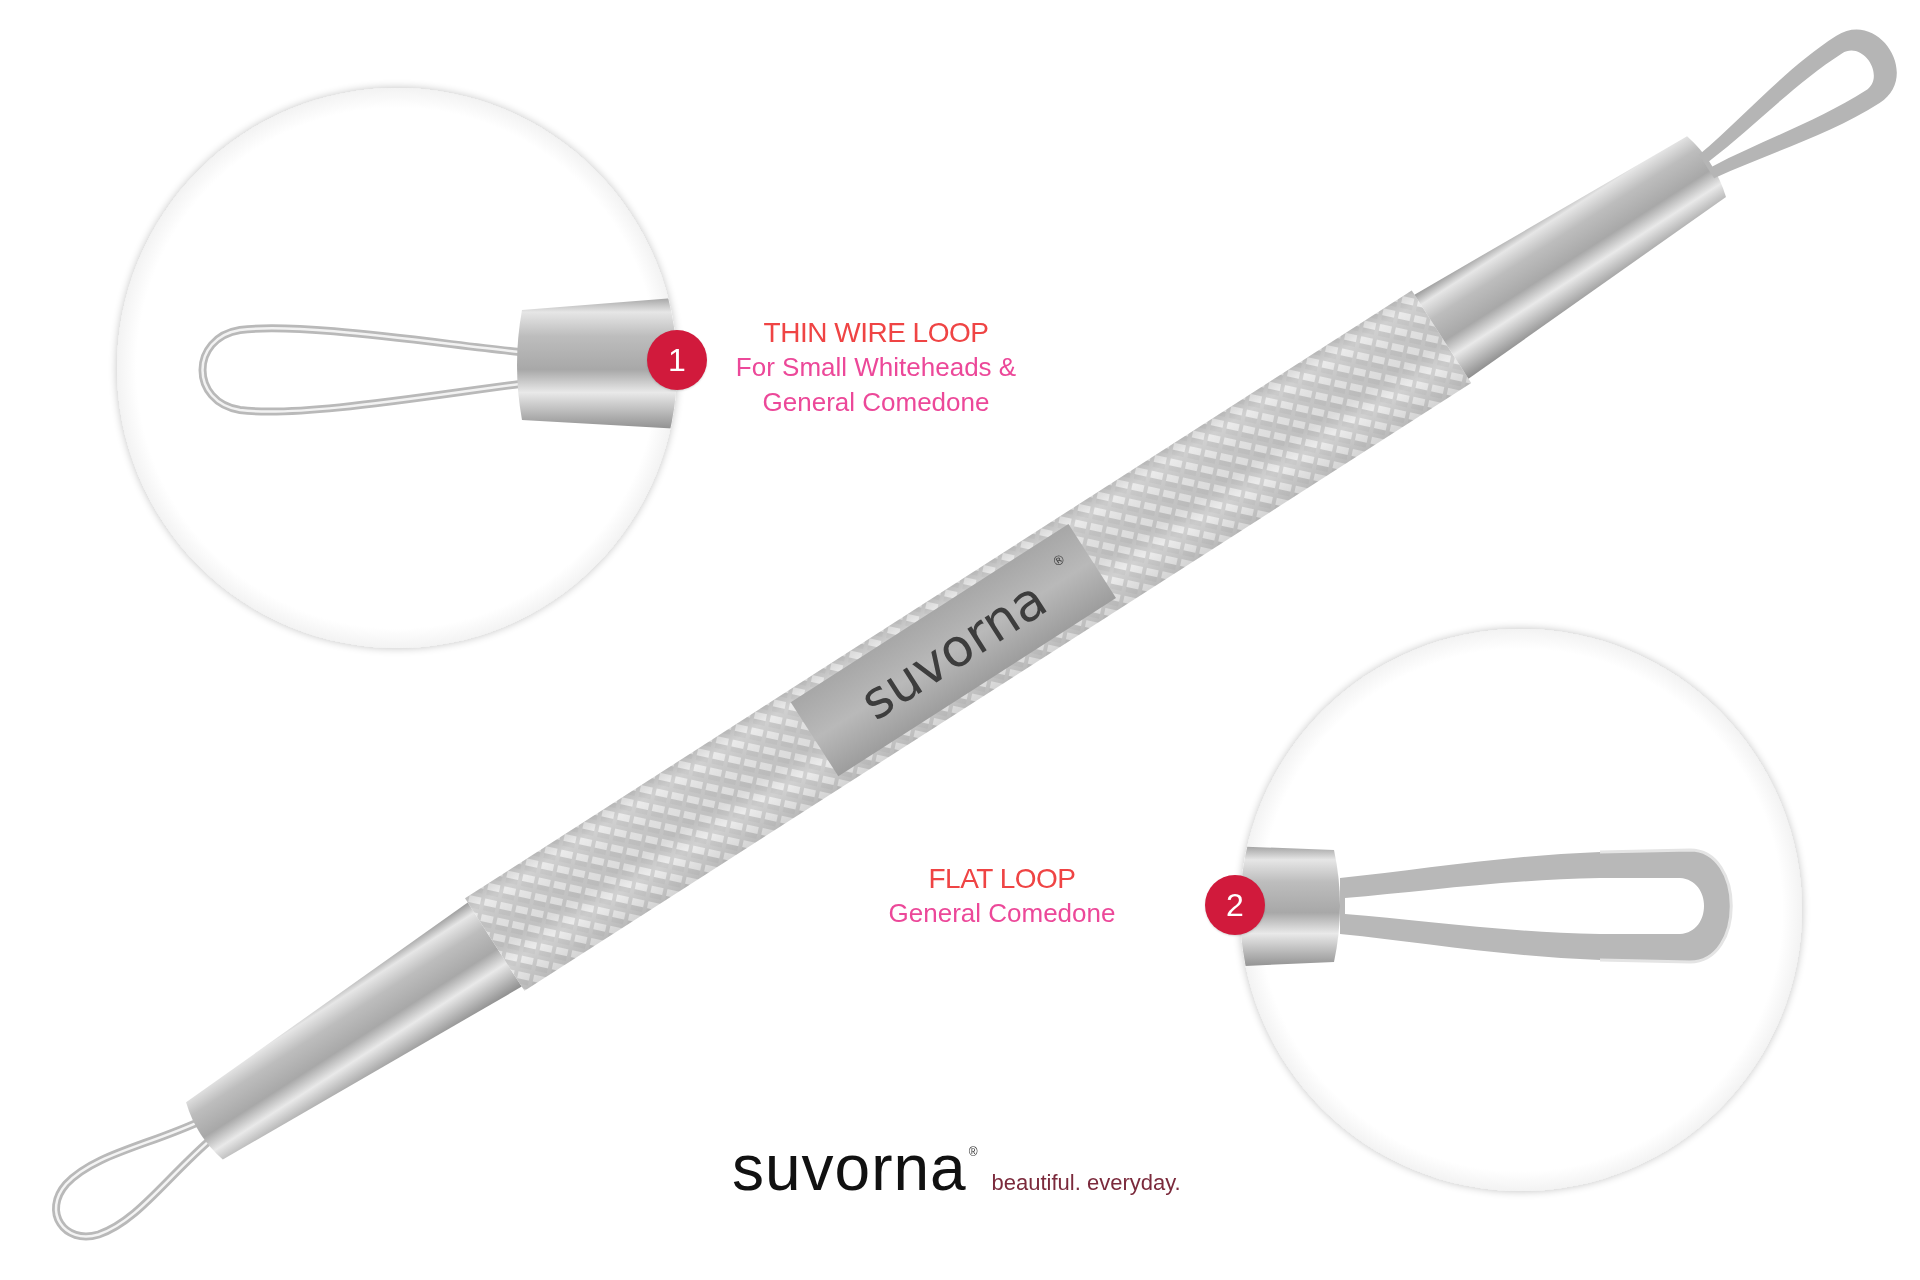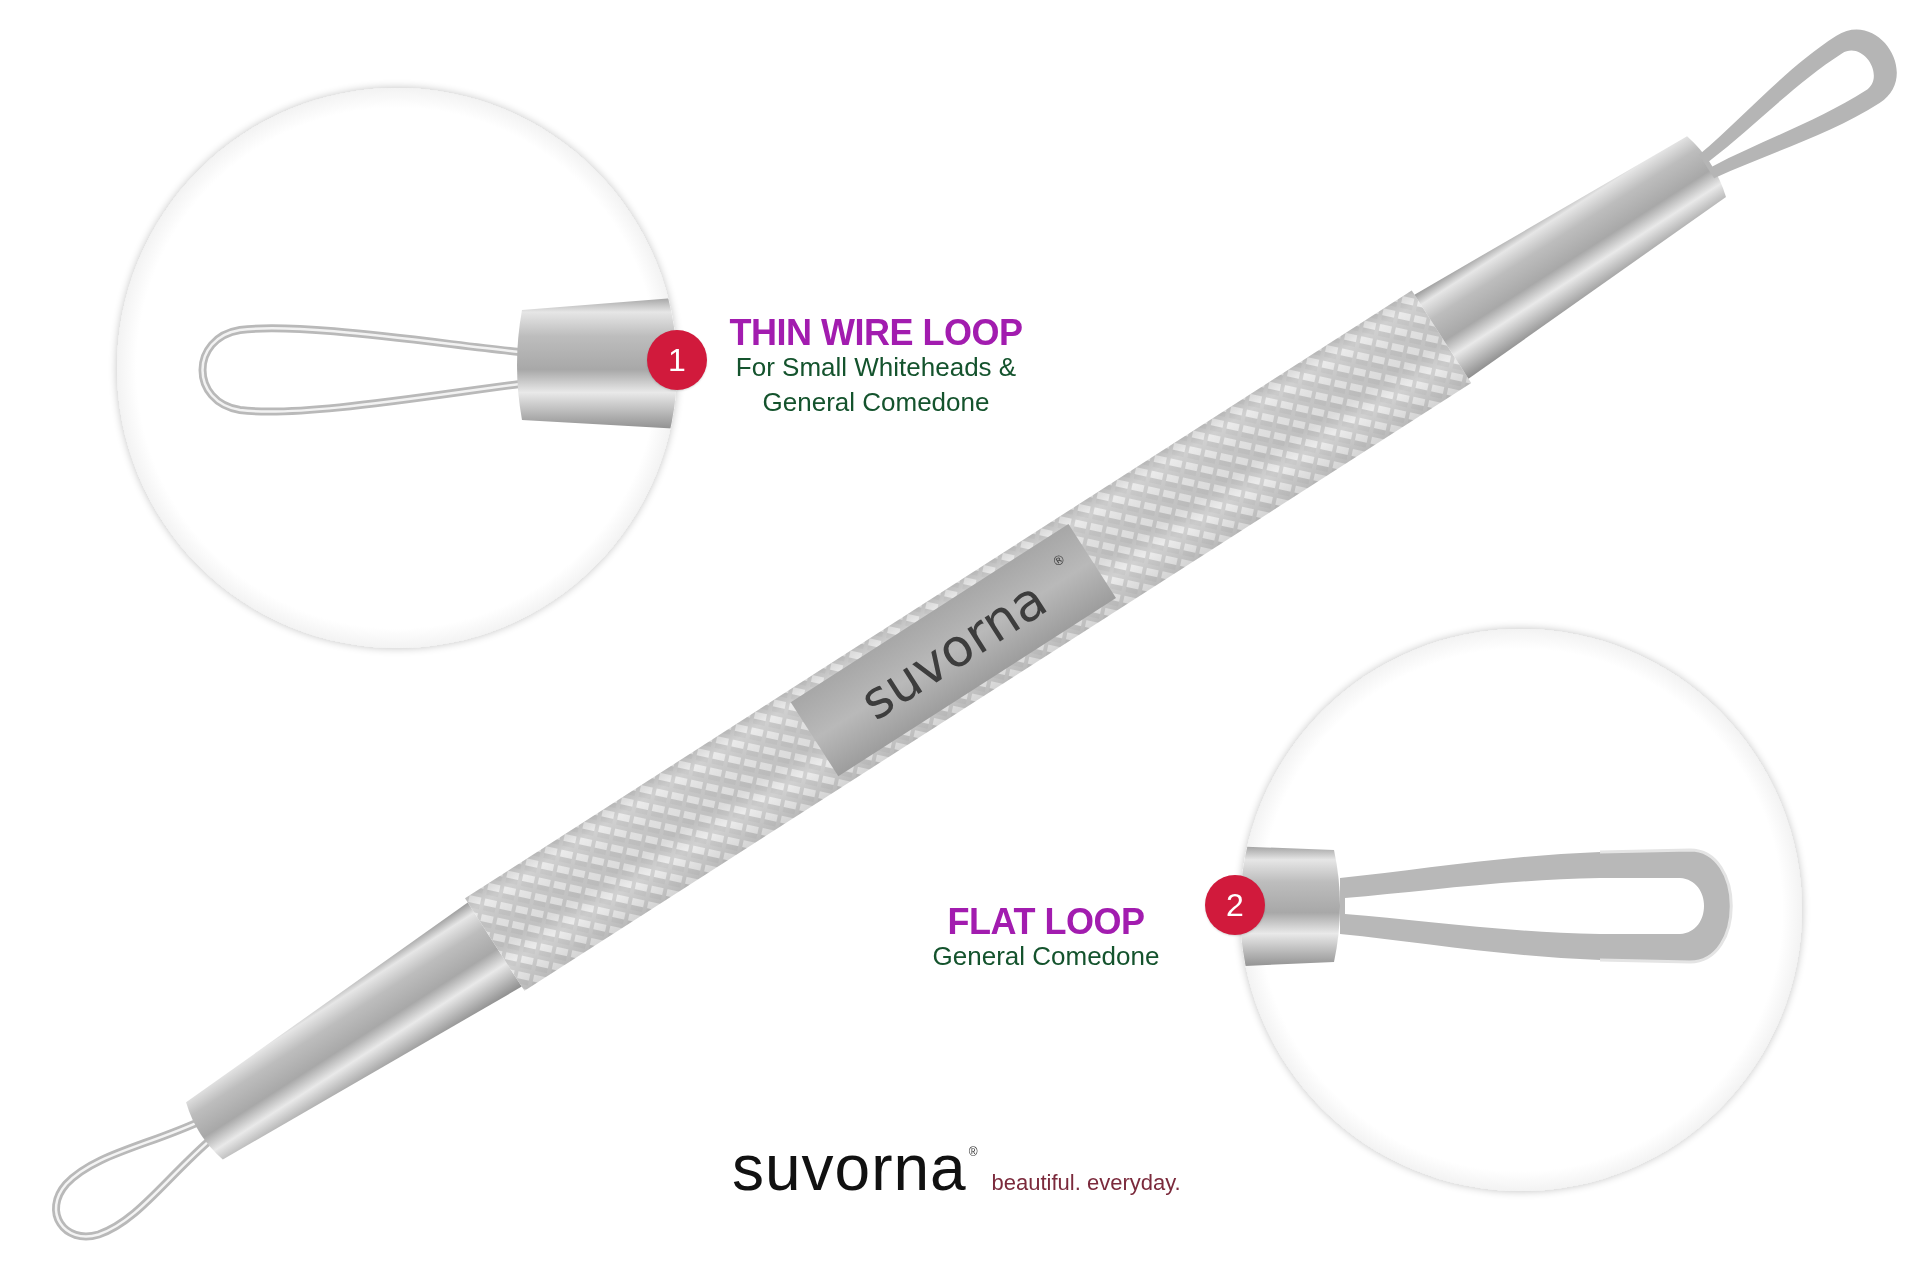--- a/index.html
+++ b/index.html
@@ -2,22 +2,22 @@
 <html><head>
 <meta charset="utf-8">
 <style>
   html, body { margin: 0; padding: 0; background: #ffffff; }
   body { width: 1920px; height: 1280px; position: relative; overflow: hidden;
          font-family: "Liberation Sans", "DejaVu Sans", sans-serif; }
   .stage { position: absolute; left: 0; top: 0; width: 1920px; height: 1280px; }
   .stage svg { position: absolute; left: 0; top: 0; }
 
   .callout { position: absolute; text-align: center; width: 300px; }
-  .callout .title { font-weight: bold; font-size: 36px; color: #a21caf; letter-spacing: -0.5px; line-height: 34px; }
-  .callout .desc { font-size: 26px; color: #14532d; line-height: 35px; }
+  .callout .title { font-weight: normal; font-size: 28px; color: #ef4444; letter-spacing: -0.5px; line-height: 34px; }
+  .callout .desc { font-size: 26px; color: #ec4899; line-height: 35px; }
 
   .badge { position: absolute; width: 60px; height: 60px; border-radius: 50%;
            background: #d11a3c; color: #ffffff; font-size: 32px; line-height: 60px;
            text-align: center; box-shadow: 0 1px 2px rgba(0,0,0,0.15); }
 
   .footer { position: absolute; left: 732px; top: 1136px; white-space: nowrap; }
   .footer .brand { font-size: 64px; color: #111111; letter-spacing: 1px; line-height: 64px; vertical-align: baseline; }
   .footer .reg { font-size: 12px; color: #333; vertical-align: 34px; margin-left: 2px; }
   .footer .tagline { font-size: 22px; color: #7b2a3c; margin-left: 14px; vertical-align: baseline; }
 </style>
@@ -120,21 +120,21 @@
   <div class="badge" style="left:1205px; top:875px;">
     <span>2</span>
   </div>
 
   <div class="callout" style="left:726px; top:316px;">
     <div class="title">THIN WIRE LOOP</div>
     <div class="desc">For Small Whiteheads &amp;</div>
     <div class="desc">General Comedone</div>
   </div>
 
-  <div class="callout" style="left:896px; top:862px;margin-top:43px;">
+  <div class="callout" style="left:852px; top:862px;">
     <div class="title">FLAT LOOP</div>
     <div class="desc">General Comedone</div>
   </div>
 
   <div class="footer">
     <span class="brand">suvorna</span><span class="reg">®</span><span class="tagline">beautiful. everyday.</span>
   </div>
 </div>
 
 </body></html>

